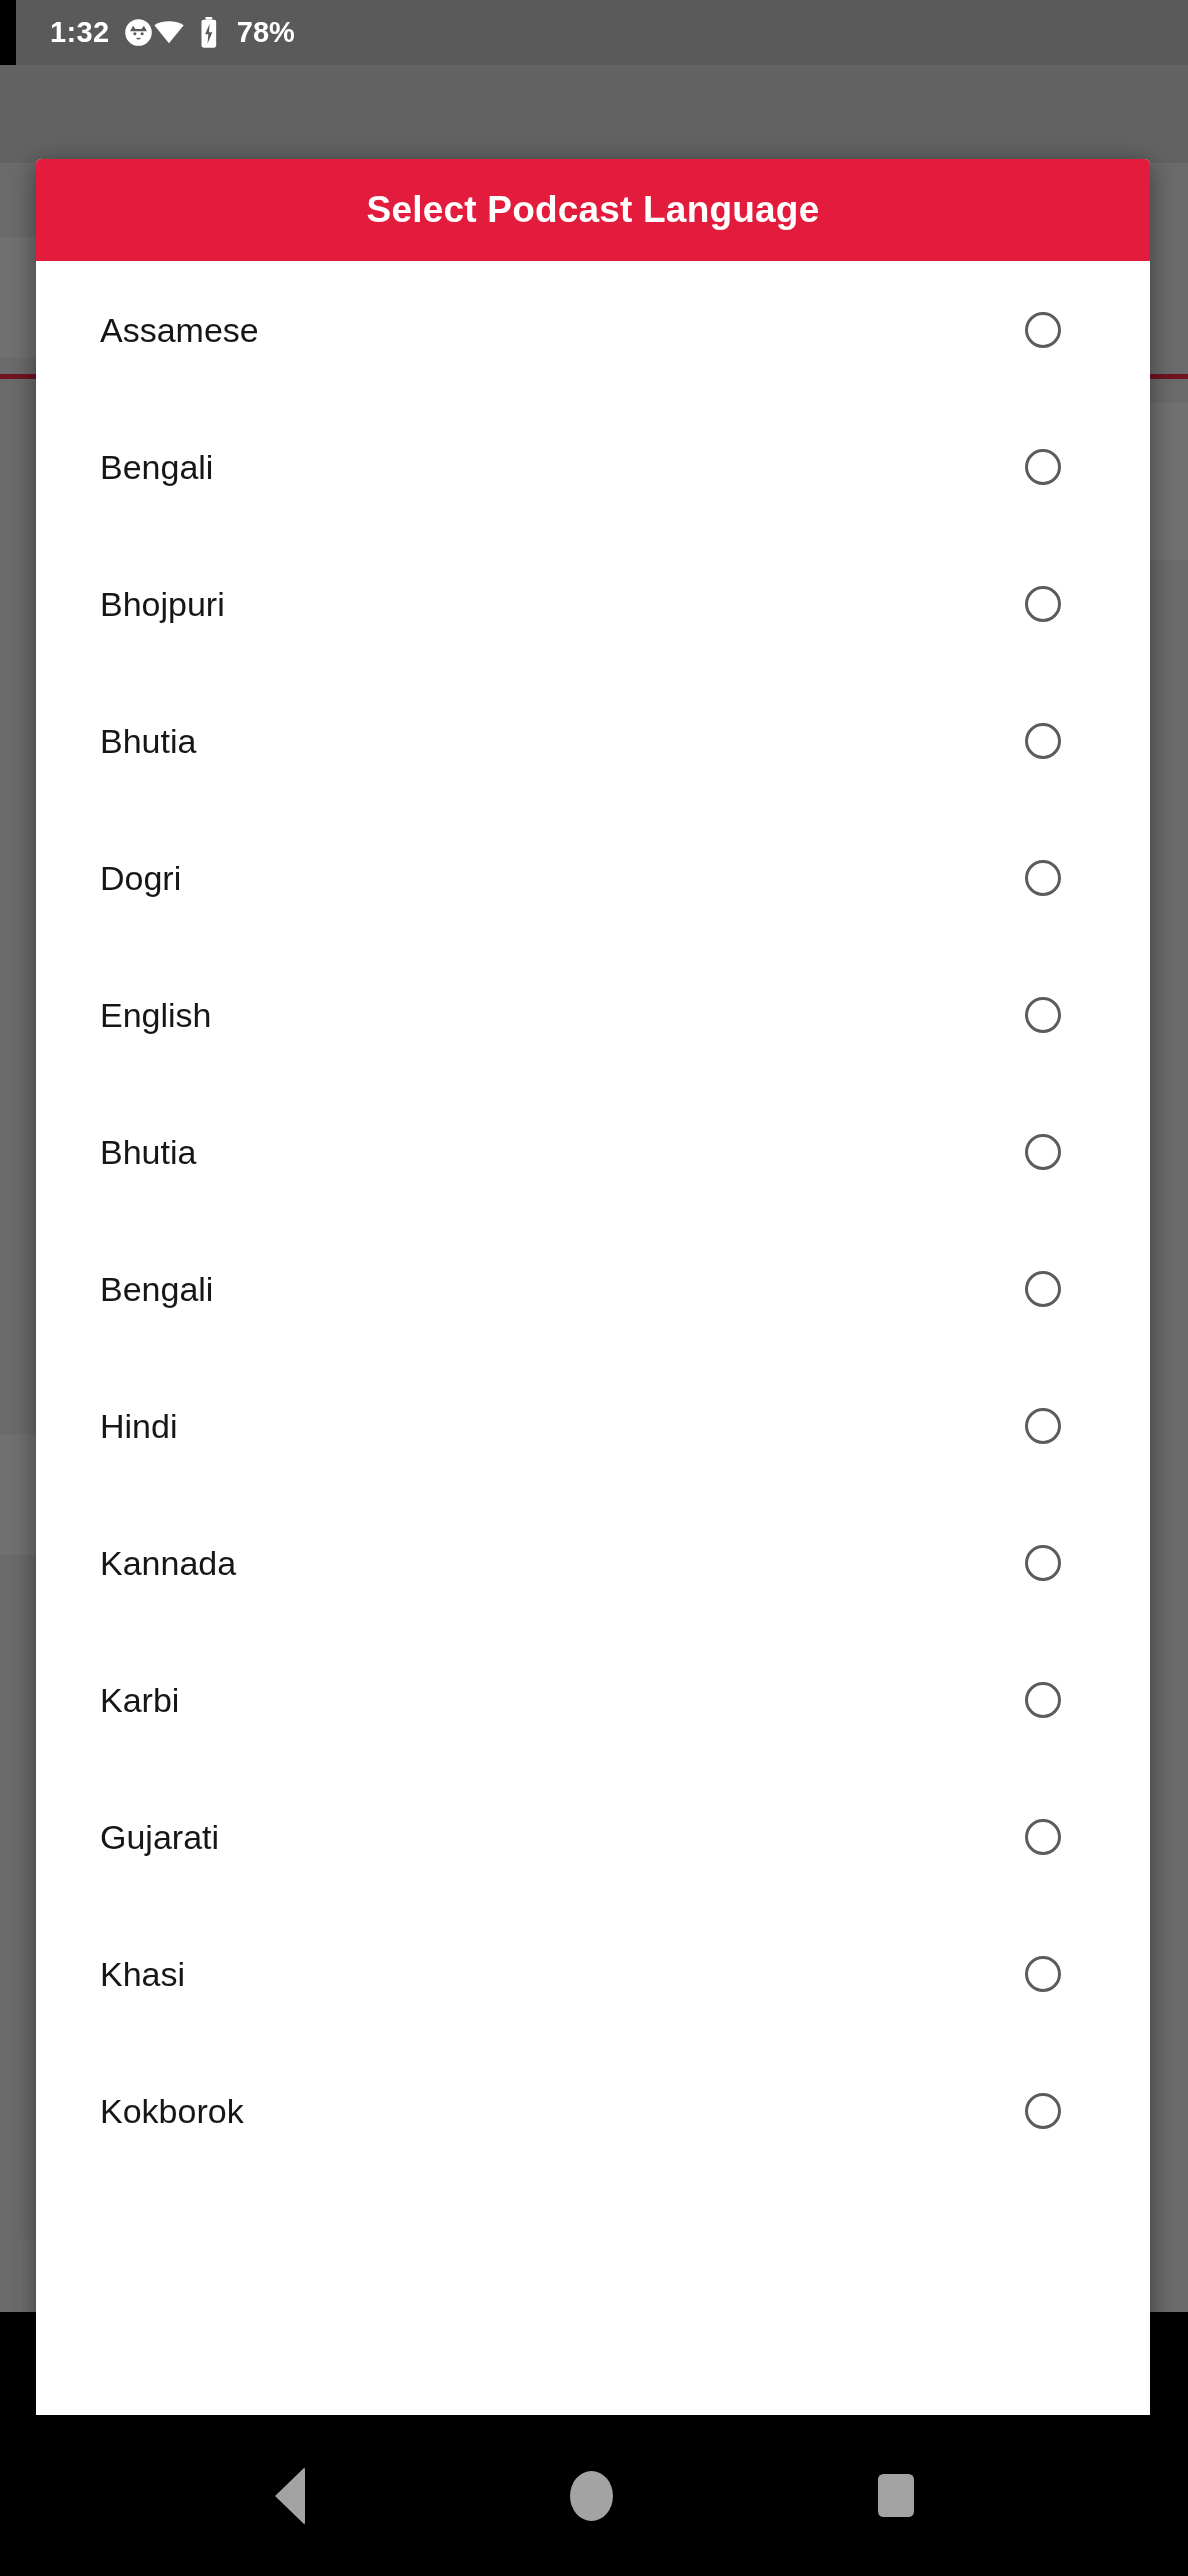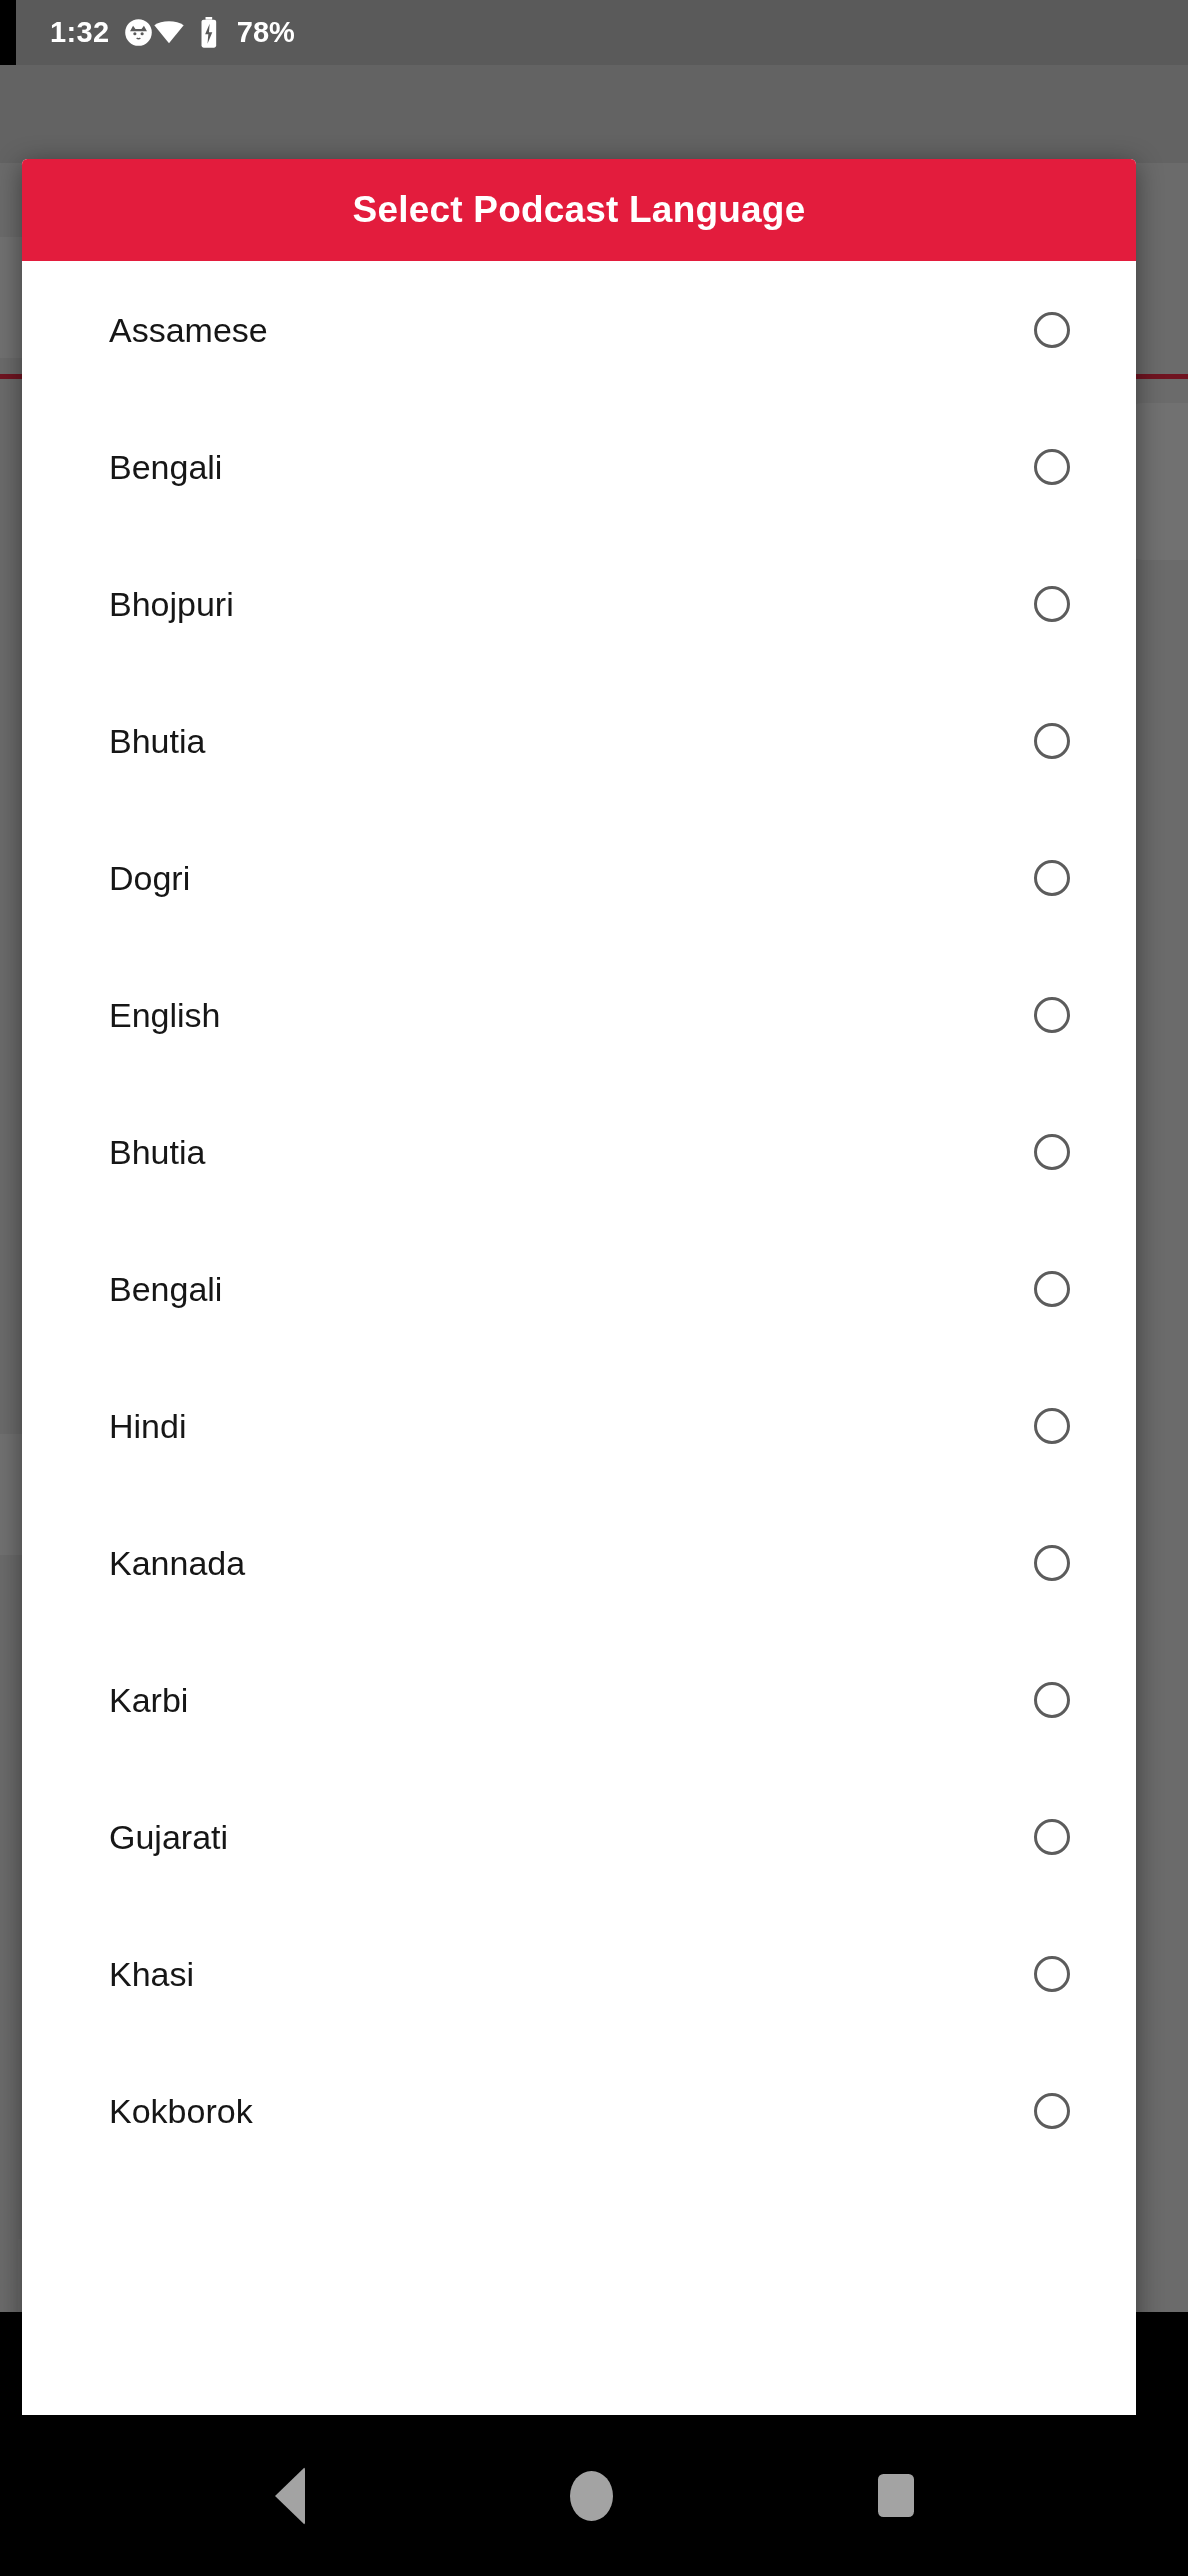--- a/index.html
+++ b/index.html
@@ -89,21 +89,21 @@
     font-size: 29px;
     font-weight: bold;
     line-height: 1;
     margin-left: 3.6px;
   }
   .sb-icon { display: flex; align-items: center; }
 
   
   .dialog {
     position: absolute;
-    left: 22px;
+    left: 36px;
     top: 159px;
     width: 1114px;
     height: 2268px;
     background: #ffffff;
     border-radius: 5.4px;
     overflow: hidden;
     box-shadow: 0 5.4px 27px rgba(0,0,0,0.45);
   }
   .dialog-header {
     width: 100%;
@@ -117,21 +117,20 @@
   .dialog-title {
     color: #ffffff;
     font-size: 37px;
     font-weight: bold;
     letter-spacing: 0.2px;
   }
 
   .lang-list {
     position: relative;
     width: 100%;
-    margin-left: 23px;
   }
   .lang-row {
     position: relative;
     height: 137px;
     display: flex;
     align-items: center;
     justify-content: space-between;
     padding: 0 55px 0 64px;
     box-sizing: border-box;
   }

